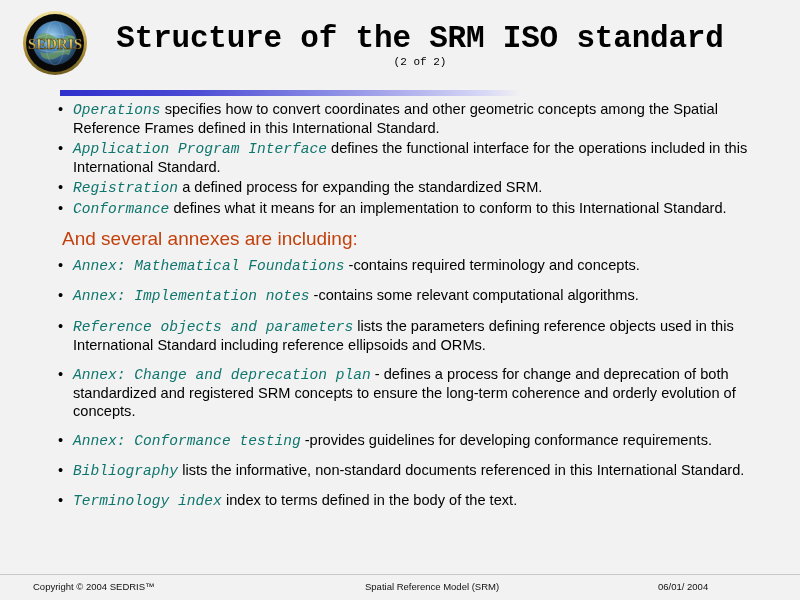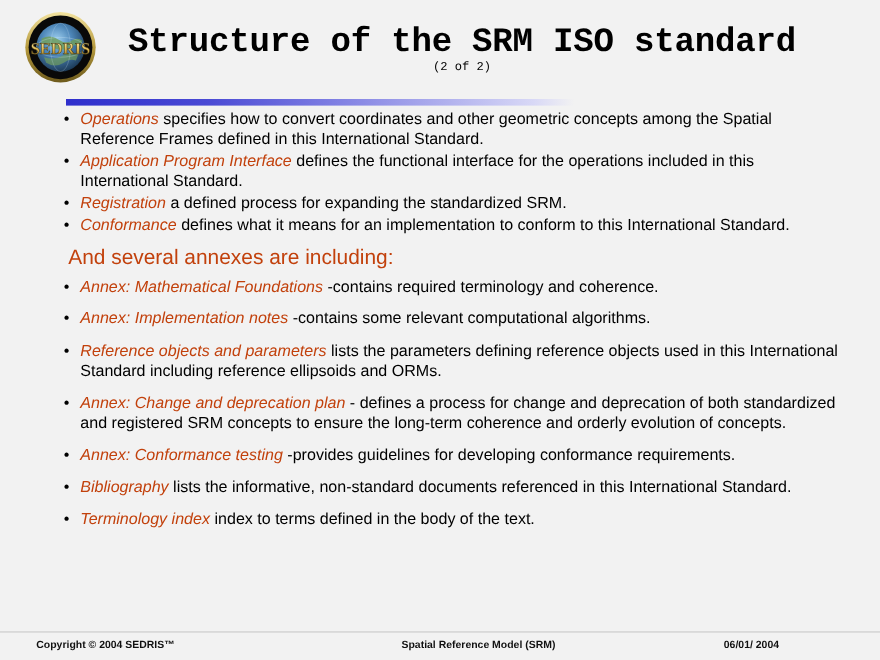--- a/index.html
+++ b/index.html
@@ -85,22 +85,23 @@
     width: 15px;
     color: #000000;
     font-size: 14.6px;
     line-height: 1.24;
     text-align: left;
   }
   .bullet .btext {
     flex: 1 1 auto;
   }
   .term {
-    color: #c2410c;
+    color: #0f766e;
     font-style: italic;
+    font-family: Liberation Mono, monospace;
   }
 
   .group-a .bullet { margin-bottom: 2px; }
 
   
   .heading {
     color: #c2410c;
     font-size: 19px;
     line-height: 1.2;
     margin: 9px 0 6px 4px;
@@ -118,21 +119,21 @@
     height: 1px;
     background: #c8c8c8;
   }
   .footer {
     position: absolute;
     left: 0;
     top: 578px;
     width: 800px;
     height: 22px;
     font-size: 9.5px;
-    font-weight: bold;
+    font-weight: normal;
     color: #111111;
   }
   .footer .f-left   { position: absolute; left: 33px;  top: 3px; }
   .footer .f-center { position: absolute; left: 365px; top: 3px; }
   .footer .f-date   { position: absolute; left: 658px; top: 3px; }
   .footer .f-page   { position: absolute; left: 742px; top: 9px; margin-top: 24px; }
 </style>
 </head>
 <body>
 
@@ -200,21 +201,21 @@
       </div>
 
     </div>
 
     <div class="heading">And several annexes are including:</div>
 
     <div class="group-b">
 
       <div class="bullet">
         <span class="dot">•</span>
-        <span class="btext"><span class="term">Annex: Mathematical Foundations</span><span> -contains required terminology and coherence.</span></span>
+        <span class="btext"><span class="term">Annex: Mathematical Foundations</span><span> -contains required terminology and concepts.</span></span>
       </div>
 
       <div class="bullet">
         <span class="dot">•</span>
         <span class="btext"><span class="term">Annex: Implementation notes</span><span> -contains some relevant computational algorithms.</span></span>
       </div>
 
       <div class="bullet">
         <span class="dot">•</span>
         <span class="btext"><span class="term">Reference objects and parameters</span><span> lists the parameters defining reference objects used in this International Standard including reference ellipsoids and ORMs.</span></span>

